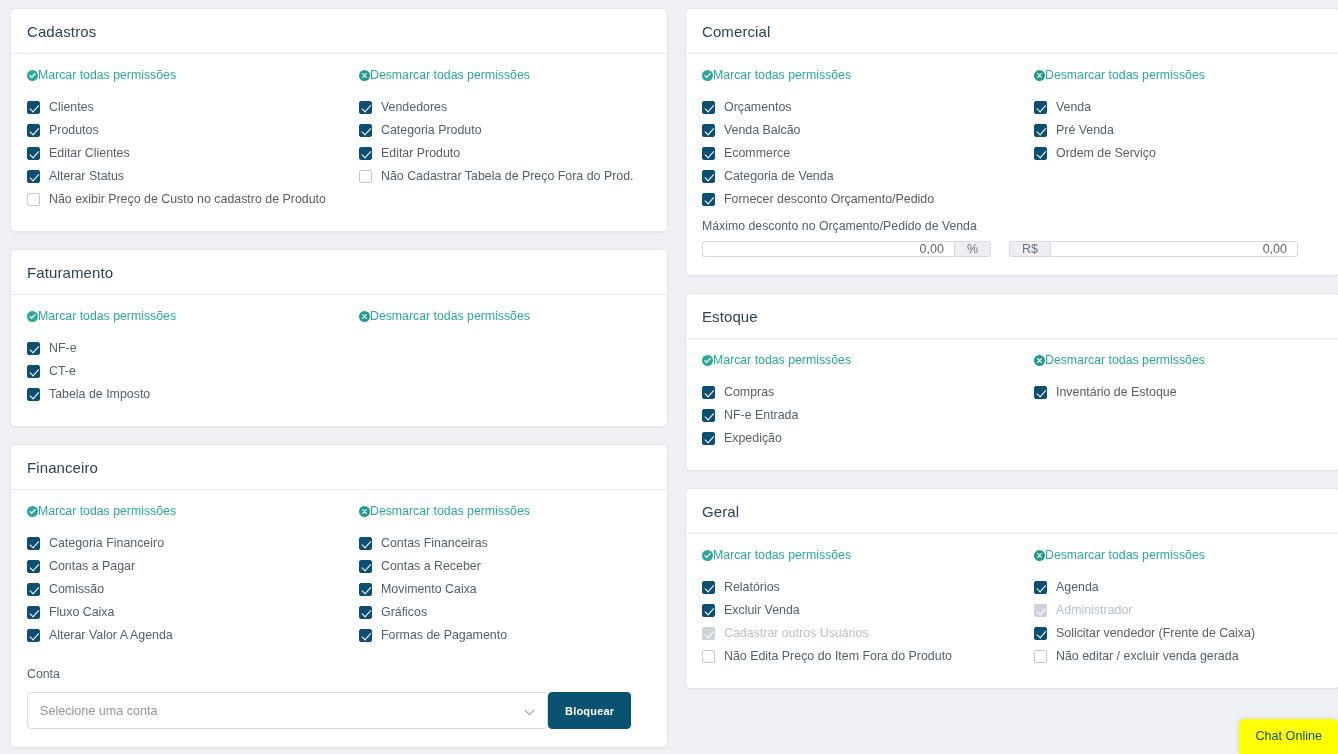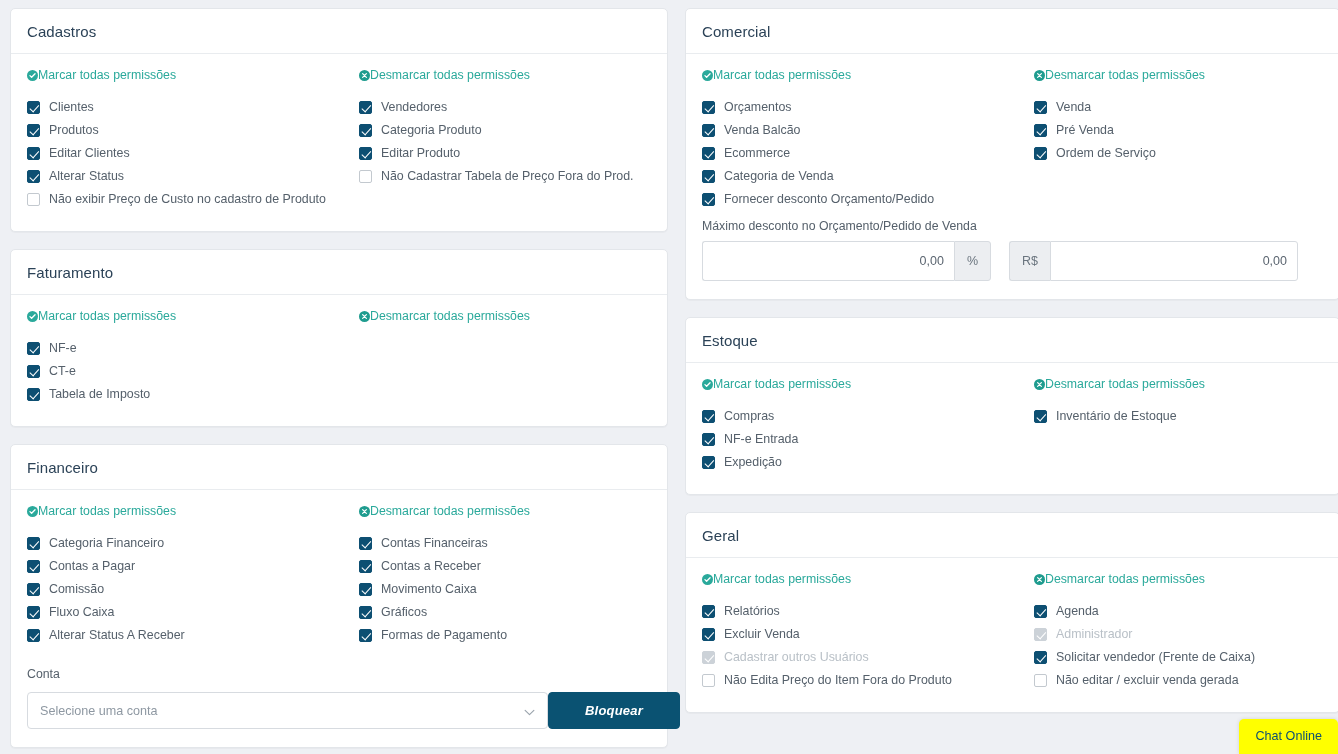--- a/index.html
+++ b/index.html
@@ -113,21 +113,21 @@
     margin: 6px 0 8px 0;
   }
   .inputs-row {
     display: flex;
     gap: 18px;
     margin-top: 2px;
   }
   .input-group {
     display: flex;
     width: 289px;
-    height: 40px;
+    height: 16px;
   }
   .input-group .txt {
     flex: 1 1 auto;
     border: 1px solid #d7dbe0;
     background: #fff;
     font-size: 12.5px;
     color: #5b6570;
     text-align: right;
     padding: 0 10px;
     outline: none;
@@ -175,28 +175,27 @@
     position: absolute;
     right: 12px; top: 50%;
     transform: translateY(-50%);
   }
   .btn-block {
     flex: 0 0 auto;
     background: #0a5272;
     color: #ffffff;
     border: 1px solid #0a5272;
     border-radius: 4px;
-    font-size: 13px;
+    font-size: 11px;
     font-weight: bold;
-    padding: 0 36px;
+    padding: 0 16px;
     height: 37px;
     cursor: pointer;
     font-family: inherit;
     letter-spacing: .2px;
-    font-style: italic;
   }
 
   .chat-btn {
     position: absolute;
     right: 0px;
     bottom: 0px;
     background: #ffff00;
     color: #0d4f72;
     font-size: 12.6px;
     padding: 10px 16px 11px 16px;
@@ -361,21 +360,21 @@
                   <div class="chk-row">
                     <span class="box on"></span>
                     <span class="lbl">Comissão</span>
                   </div>
                   <div class="chk-row">
                     <span class="box on"></span>
                     <span class="lbl">Fluxo Caixa</span>
                   </div>
                   <div class="chk-row">
                     <span class="box on"></span>
-                    <span class="lbl">Alterar Status A Receber</span>
+                    <span class="lbl">Alterar Valor A Agenda</span>
                   </div>
                 </div>
             </div>
             <div>
               <div class="toggle-link">
                 <span class="ic">
                   <svg width="11" height="11" viewBox="0 0 16 16">
                       <circle cx="8" cy="8" r="8" fill="#1f9c8f"></circle>
                       <path d="M5.3 5.3l5.4 5.4M10.7 5.3l-5.4 5.4" stroke="#fff" stroke-width="1.8" stroke-linecap="round"></path>
                     </svg>

